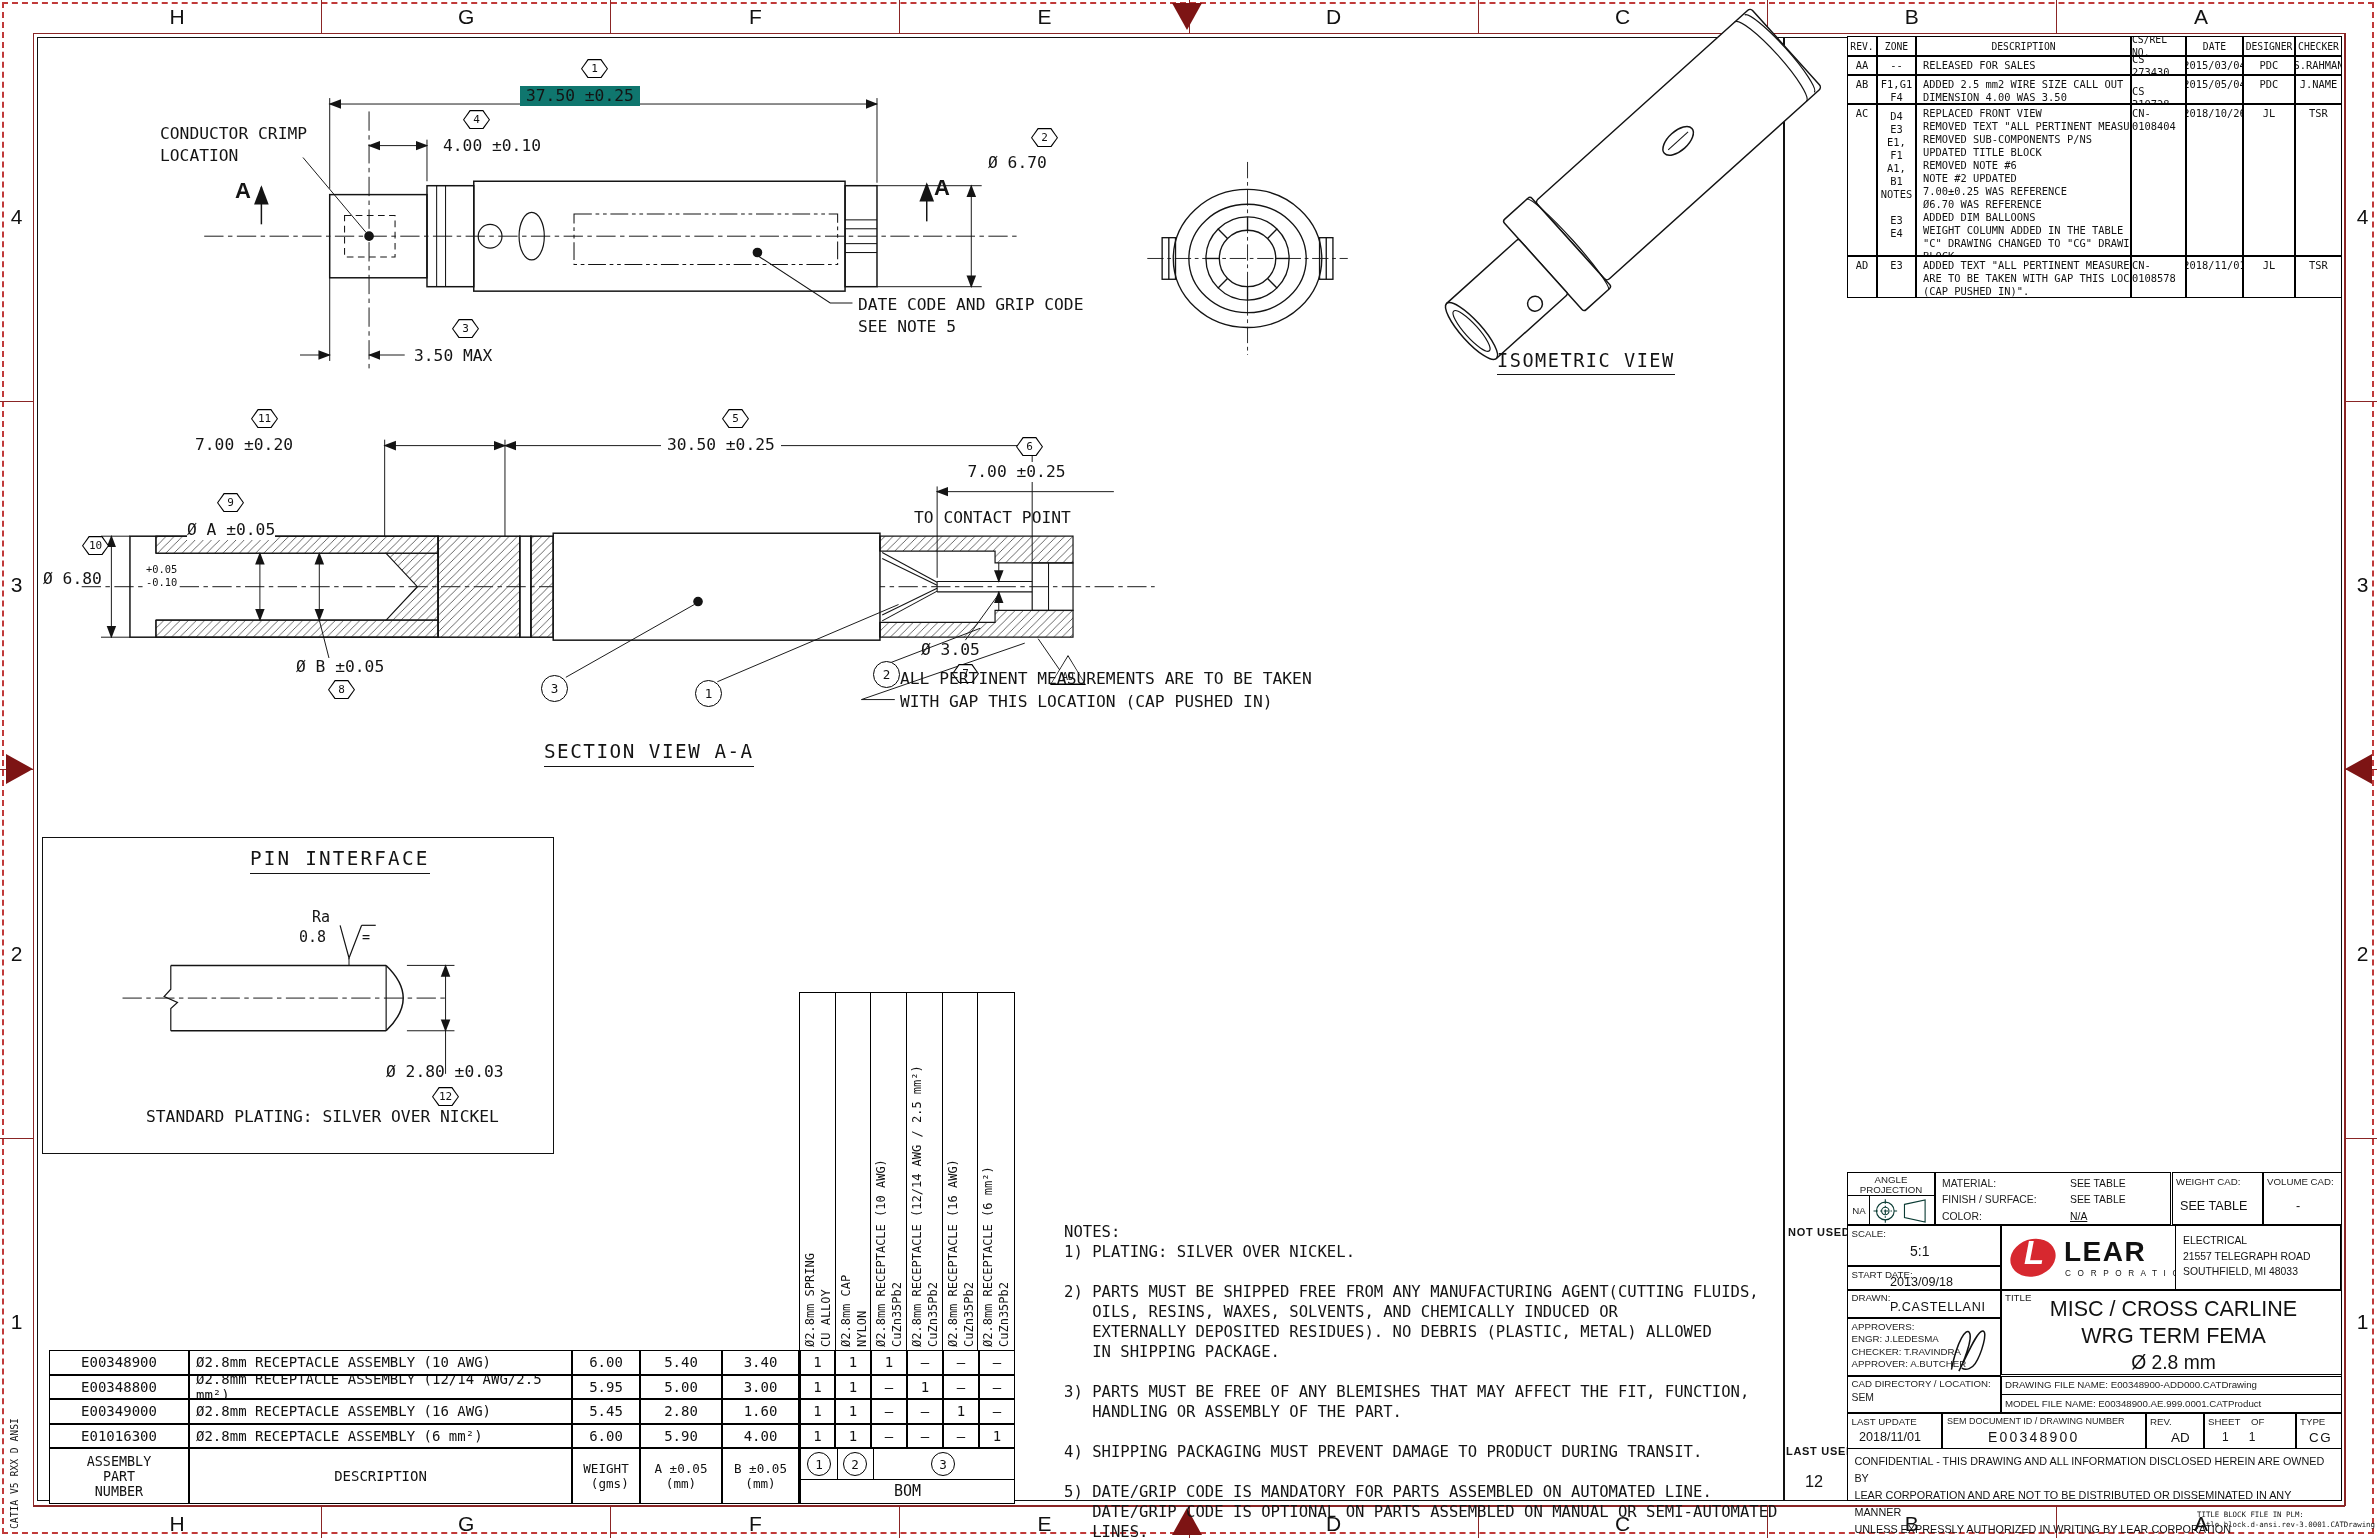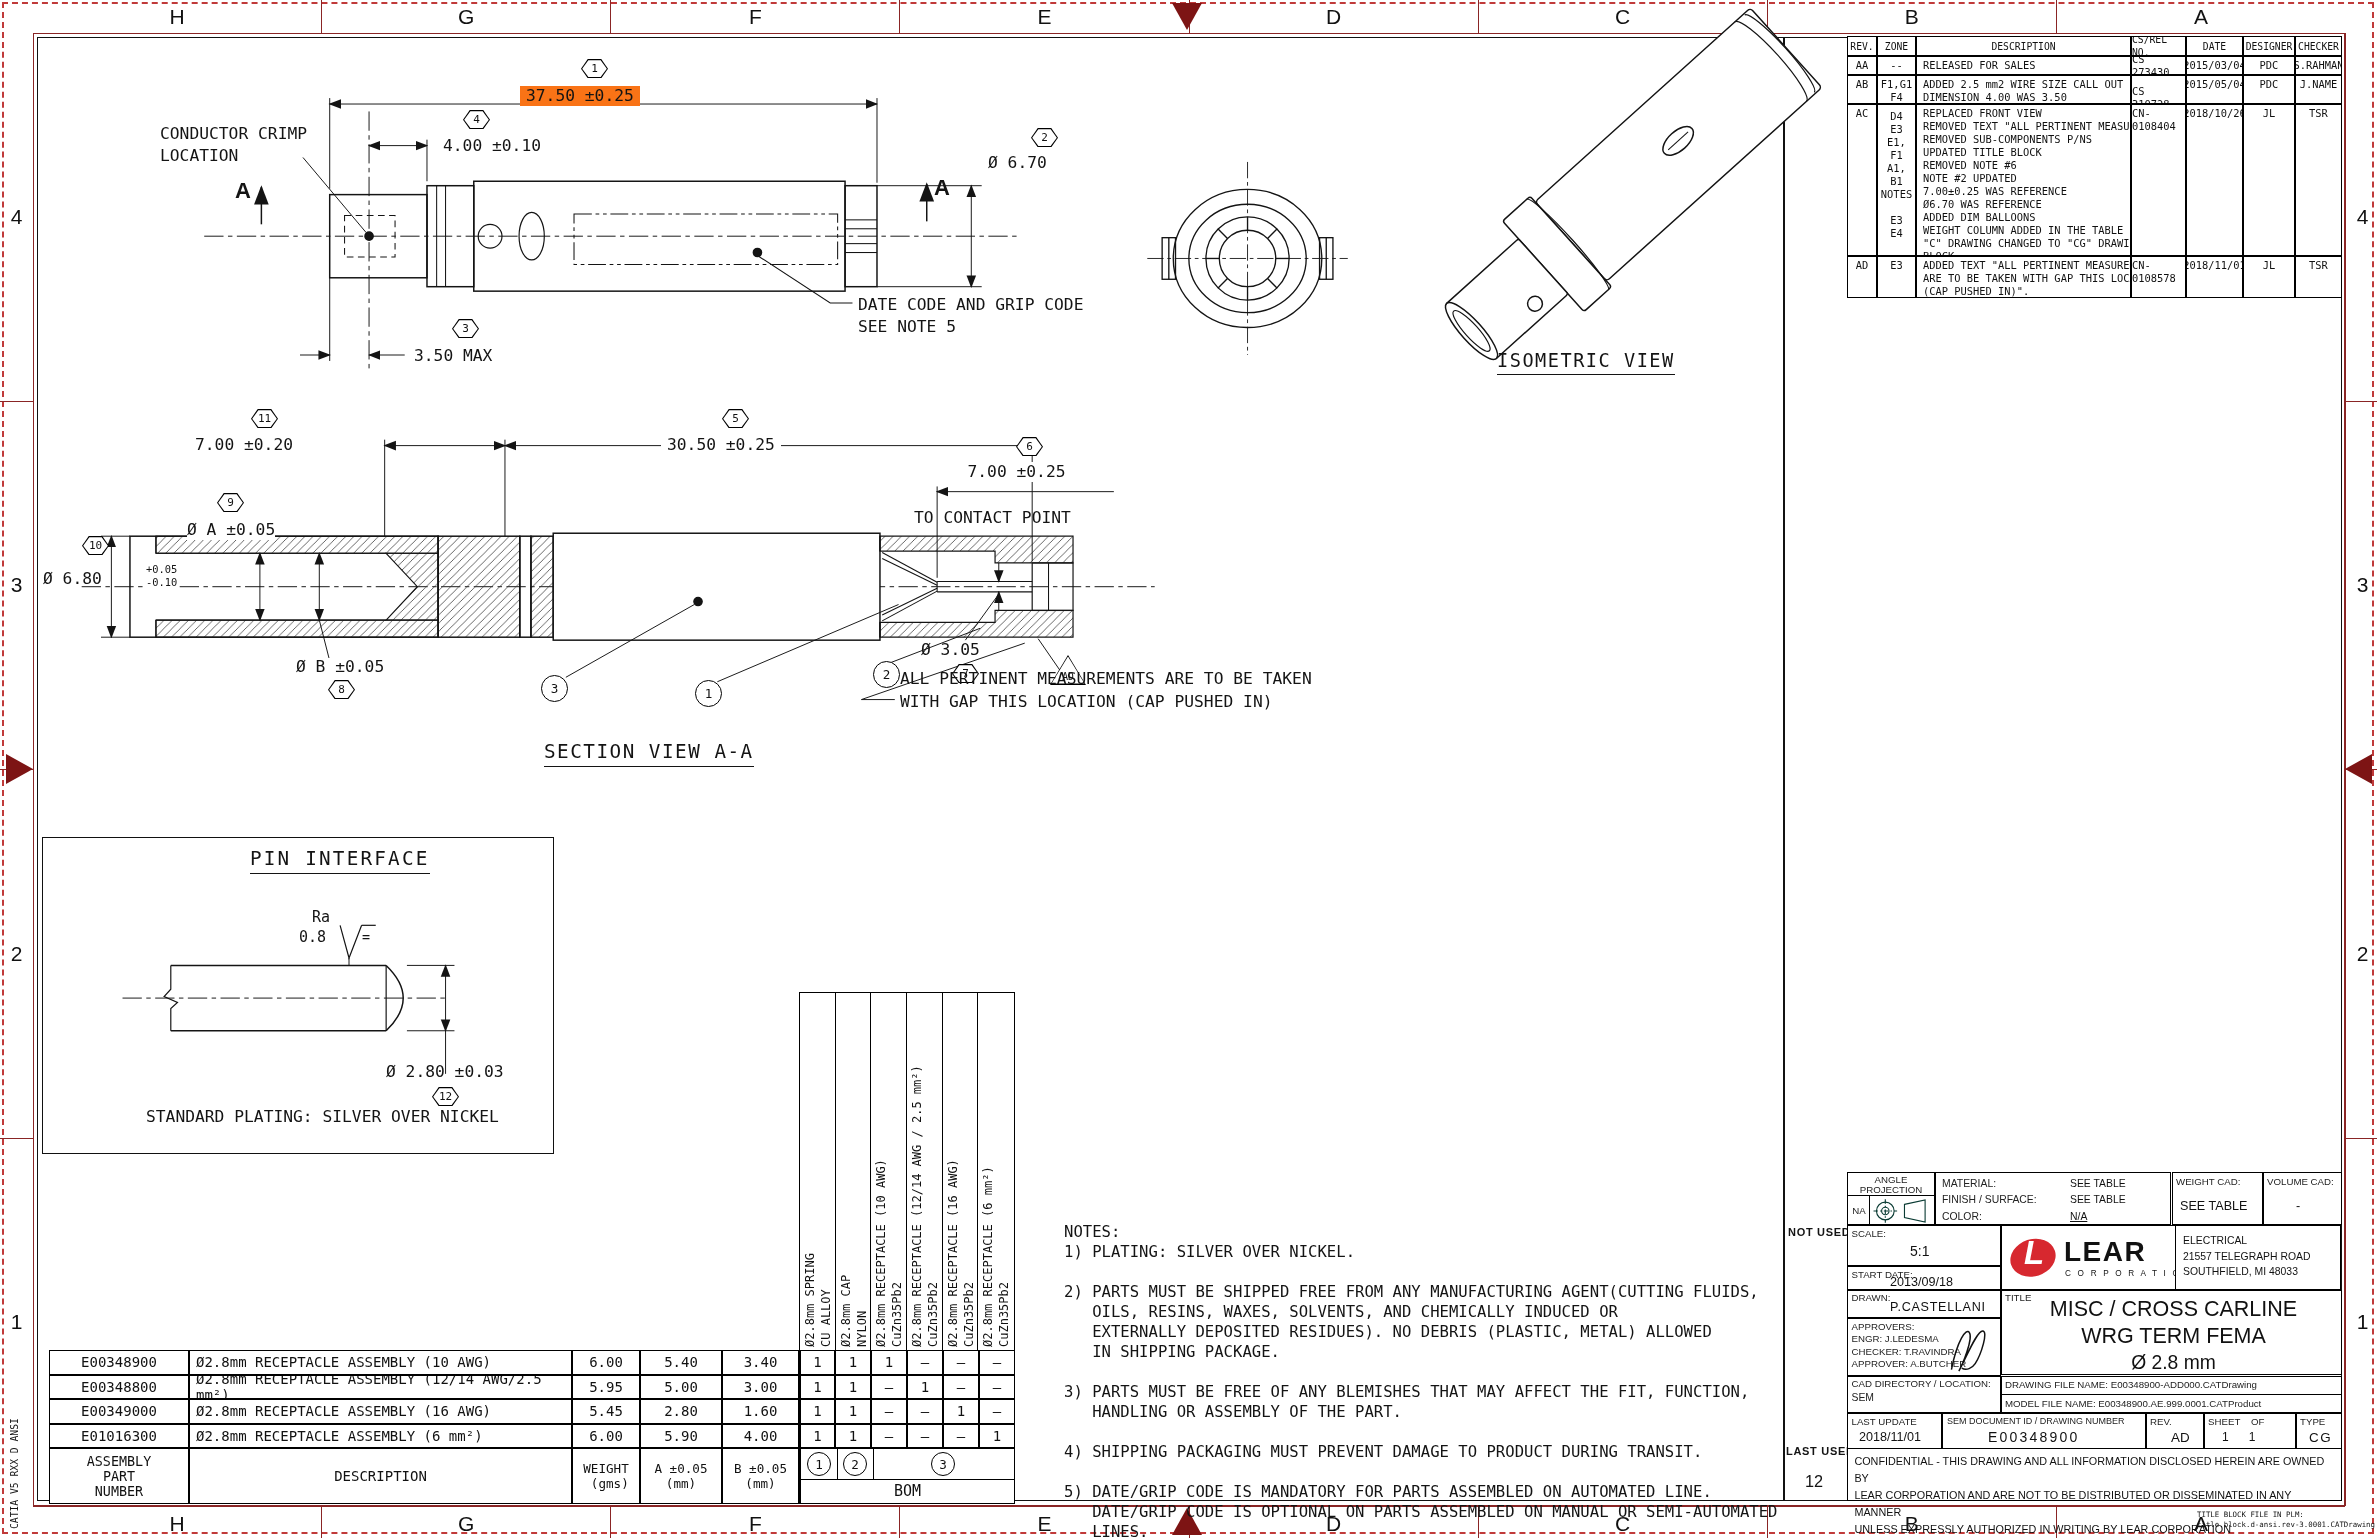--- a/index.html
+++ b/index.html
@@ -282,21 +282,21 @@
       <polyline points="458,1246 470,1290 487,1246" stroke-width="1.6"></polyline>
       <line x1="487" y1="1246" x2="506" y2="1246" stroke-width="1.6"></line>
       <line x1="470" y1="1290" x2="470" y2="1300" stroke-width="1.3"></line>
       <line x1="548" y1="1300" x2="612" y2="1300" stroke-width="1.3"></line>
       <line x1="548" y1="1388" x2="612" y2="1388" stroke-width="1.3"></line>
       <line x1="600" y1="1300" x2="600" y2="1388" stroke-width="1.3" marker-start="url(#ar)" marker-end="url(#ar)"></line>
       <line x1="600" y1="1388" x2="600" y2="1446" stroke-width="1.3"></line>
     </g>
   </svg>
 
-  <div class="t" style="left:520px;top:86px;font-size:16.3px;background:#f97316;padding:0 6px;">37.50 ±0.25</div>
+  <div class="t" style="left:520px;top:86px;font-size:16.3px;background:#0f766e;padding:0 6px;">37.50 ±0.25</div>
   <div class="hex" style="left:581px;top:59px;">
       <span>1</span>
     </div>
   <div class="t" style="left:443px;top:136px;font-size:16.3px;">4.00 ±0.10</div>
   <div class="hex" style="left:463px;top:110px;">
       <span>4</span>
     </div>
   <div class="t" style="left:160px;top:123px;font-size:16.3px;line-height:21.5px;">CONDUCTOR CRIMP
 LOCATION</div>
   <div class="t sans" style="left:235px;top:177px;font-size:22px;font-weight:bold;">A</div>

